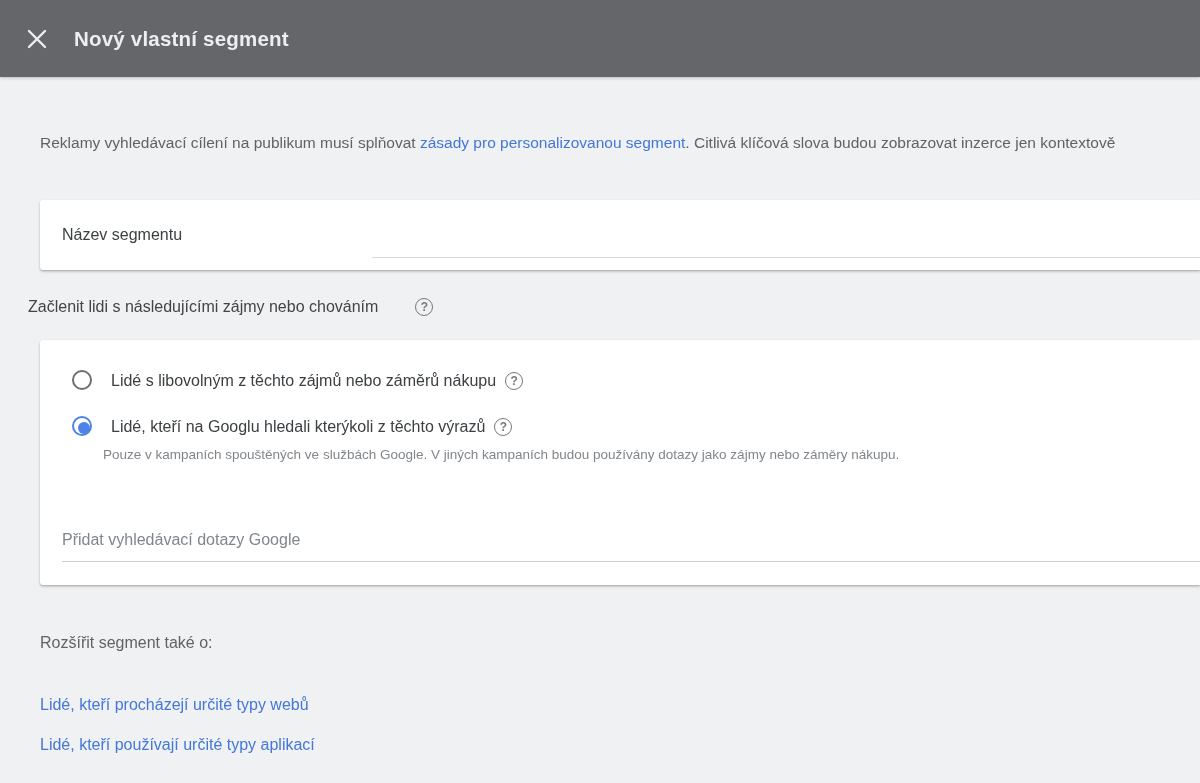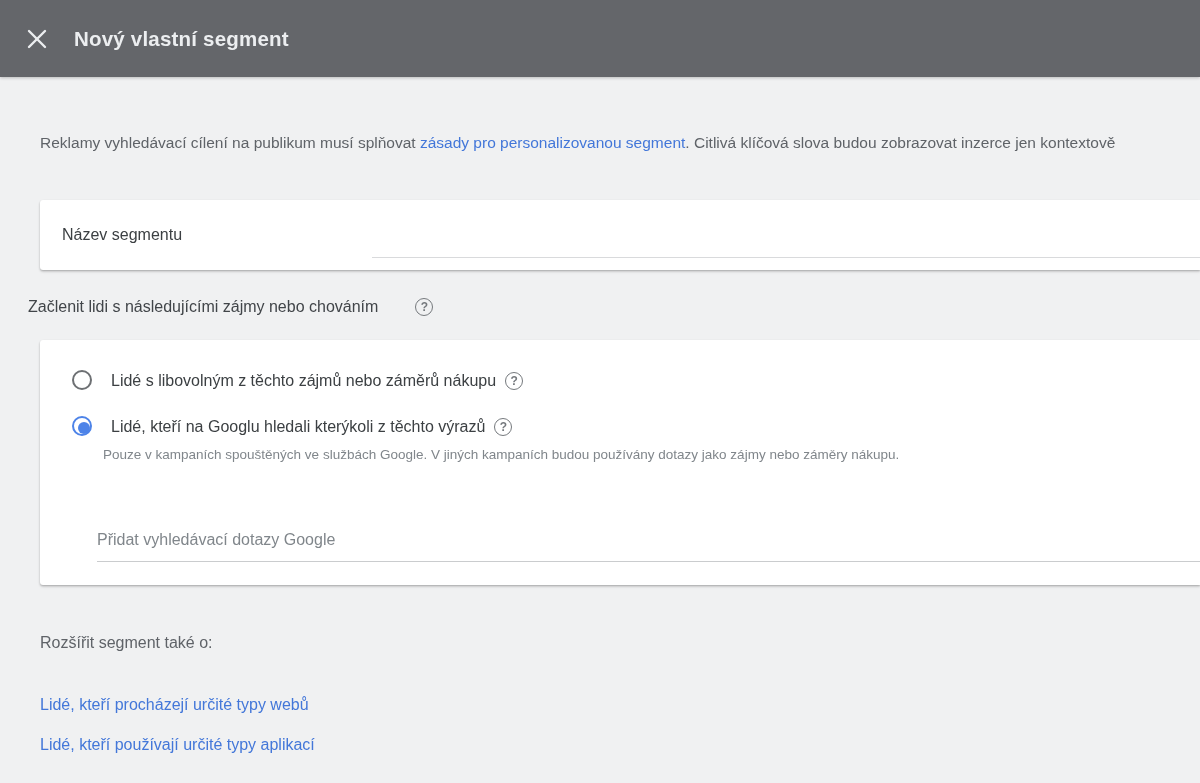--- a/index.html
+++ b/index.html
@@ -99,21 +99,20 @@
   }
   .radio-helper {
     position:absolute; left:63px; top:107px; right:10px;
     font-size:13.5px; color:#80868b; white-space:nowrap; overflow:hidden;
   }
   .query-input {
     position:absolute; left:22px; right:0; top:178px; height:44px;
     border:none; border-bottom:1px solid #caccce; outline:none;
     background:transparent; font-size:16px; color:#3c4043;
     font-family:"Liberation Sans", sans-serif;
-    margin-left:35px;
   }
   .query-input::placeholder { color:#80868b; opacity:1; }
 
   
   .expand-label {
     position:absolute; left:40px; top:634px;
     font-size:16px; color:#5f6368;
   }
   .expand-link {
     position:absolute; left:40px;

